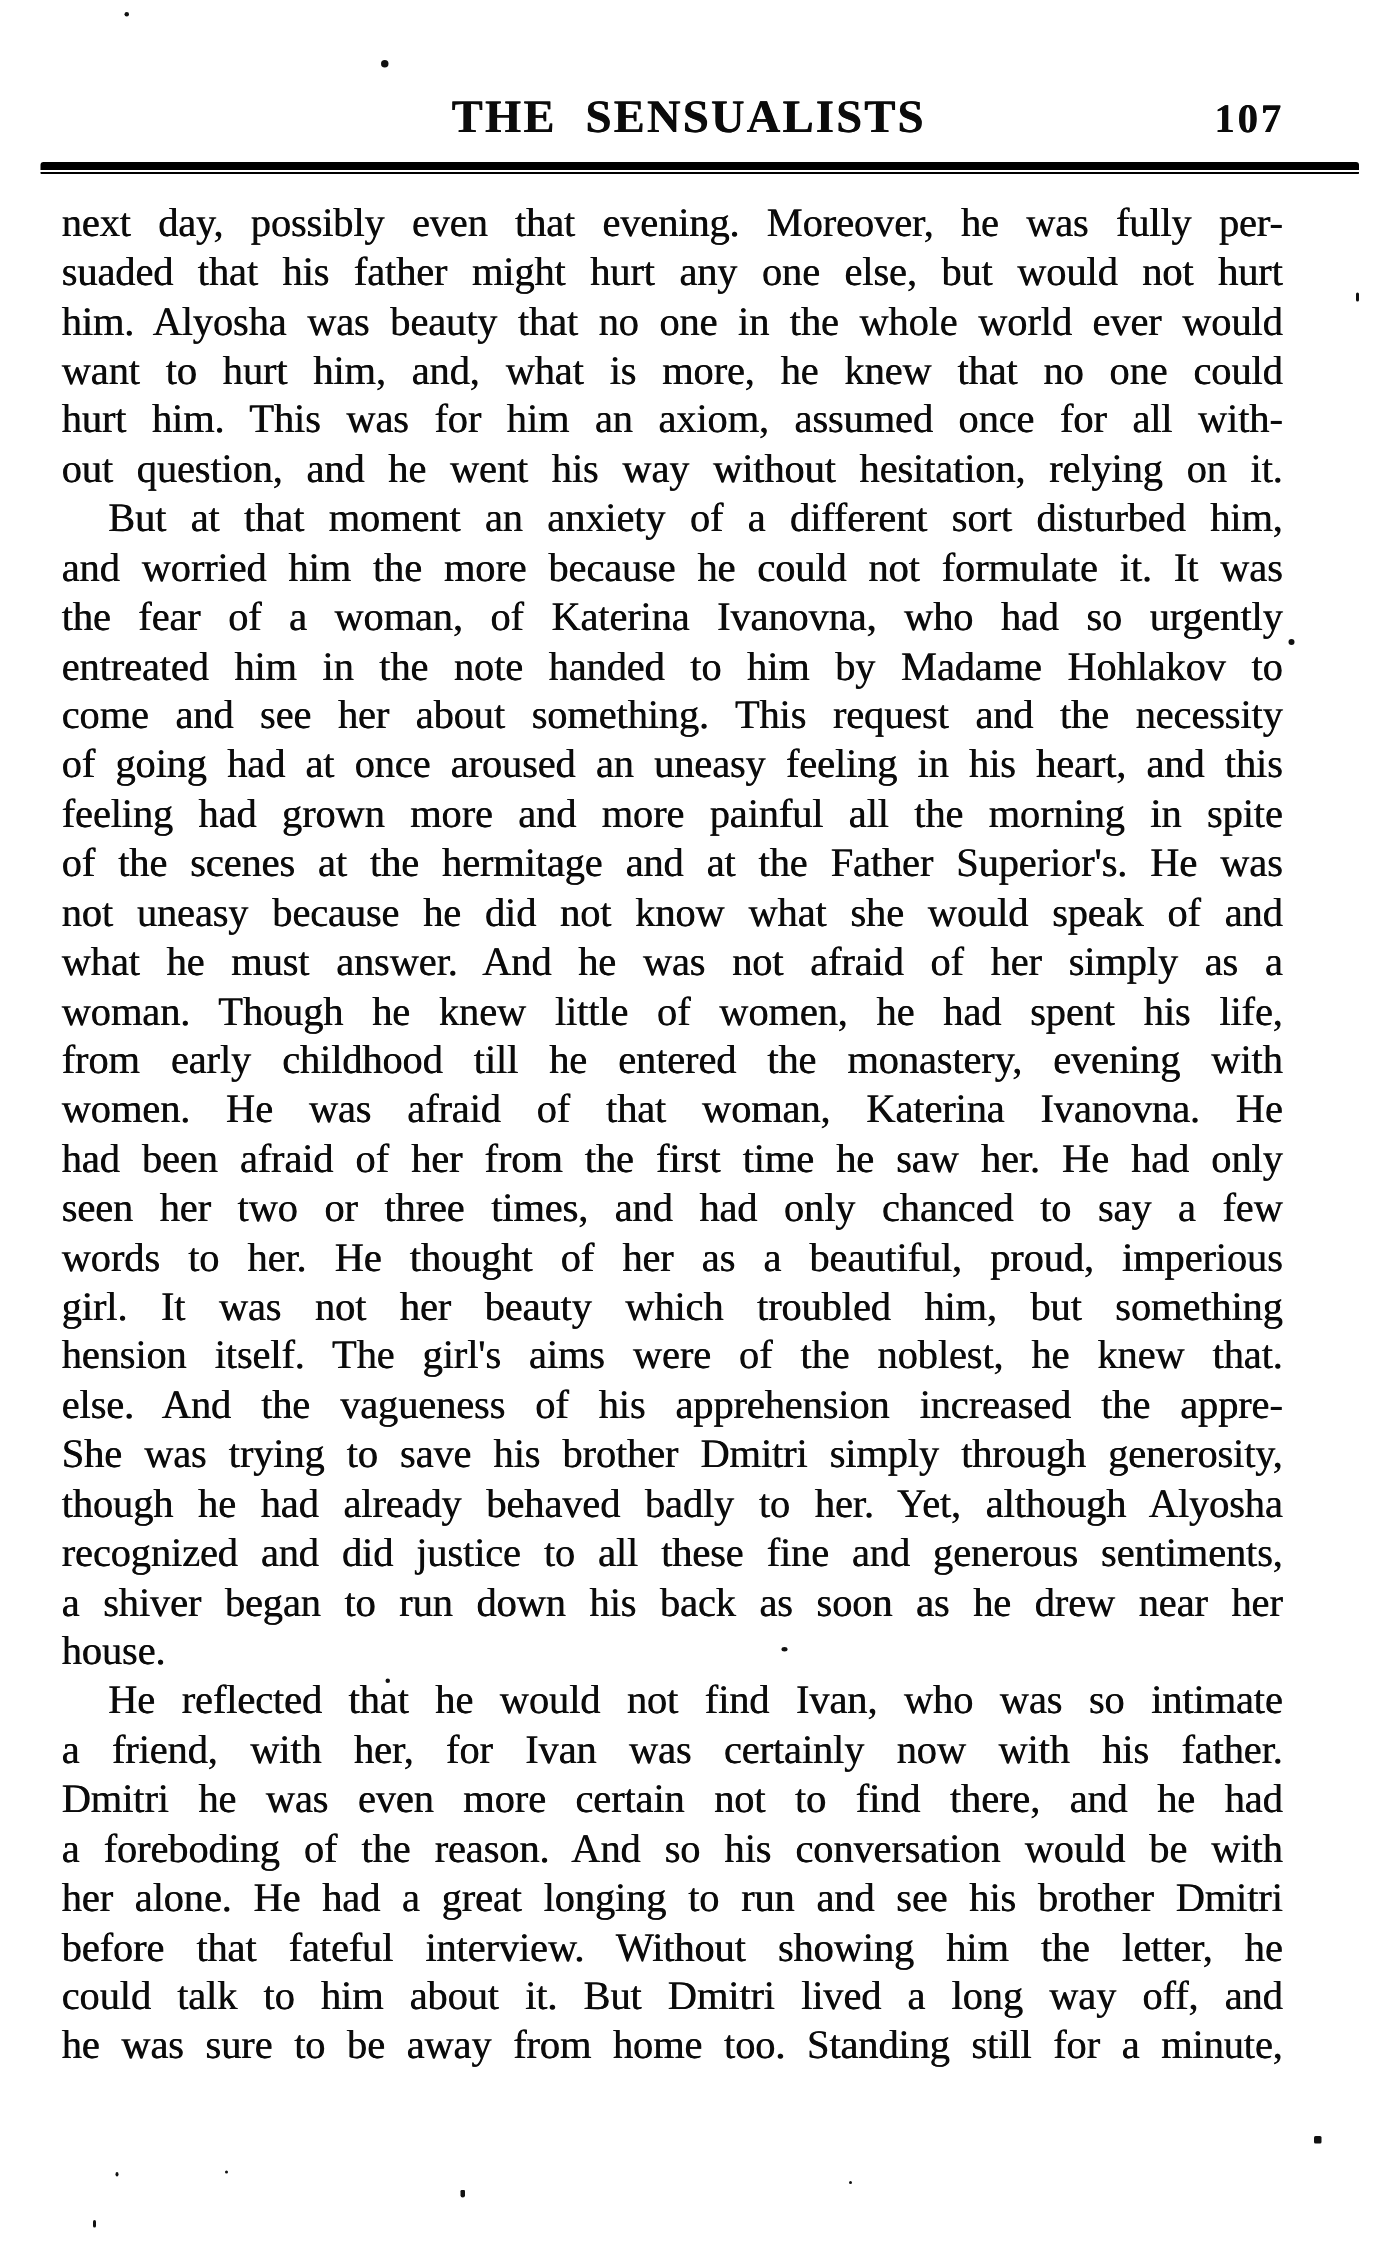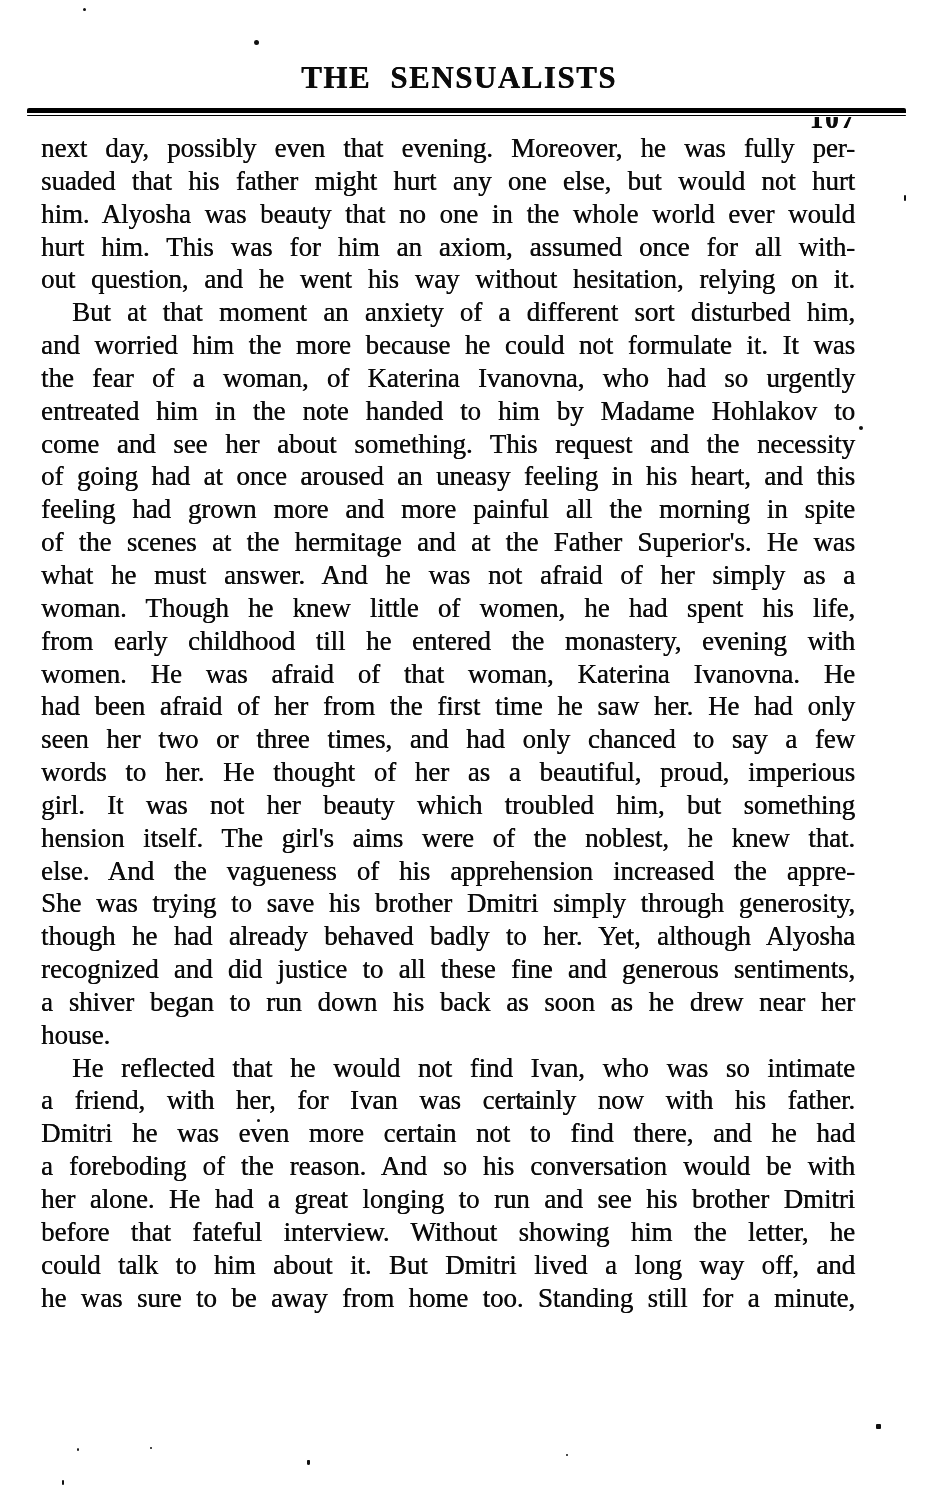--- a/index.html
+++ b/index.html
@@ -33,21 +33,20 @@
     text-shadow: 0.4px 0 0 #0b0b0b;
   }
   .head-pagenum {
     position: absolute;
     right: 74px;
     top: 4px;
     font-size: 27px;
     font-weight: bold;
     letter-spacing: 2px;
     text-shadow: 0.4px 0 0 #0b0b0b;
-    margin-top: 40px;
   }
 
   
   .head-rule {
     position: absolute;
     top: 108px;
     left: 27px;
     width: 879px;
     height: 9px;
     background: linear-gradient(#000 0 58%, #fff 58% 74%, #000 74% 88%, #fff 88% 100%);
@@ -92,30 +91,32 @@
     <span class="head-title">THE SENSUALISTS</span>
     <span class="head-pagenum">107</span>
   </div>
 
   <div class="head-rule"></div>
 
   <div class="body-text">
       <div class="line">next day, possibly even that evening. Moreover, he was fully per-</div>
       <div class="line">suaded that his father might hurt any one else, but would not hurt</div>
       <div class="line">him. Alyosha was beauty that no one in the whole world ever would</div>
+      <div class="line">want to hurt him, and, what is more, he knew that no one could</div>
       <div class="line">hurt him. This was for him an axiom, assumed once for all with-</div>
       <div class="line">out question, and he went his way without hesitation, relying on it.</div>
       <div class="line indent">But at that moment an anxiety of a different sort disturbed him,</div>
       <div class="line">and worried him the more because he could not formulate it. It was</div>
       <div class="line">the fear of a woman, of Katerina Ivanovna, who had so urgently</div>
       <div class="line">entreated him in the note handed to him by Madame Hohlakov to</div>
       <div class="line">come and see her about something. This request and the necessity</div>
       <div class="line">of going had at once aroused an uneasy feeling in his heart, and this</div>
       <div class="line">feeling had grown more and more painful all the morning in spite</div>
       <div class="line">of the scenes at the hermitage and at the Father Superior's. He was</div>
+      <div class="line">not uneasy because he did not know what she would speak of and</div>
       <div class="line">what he must answer. And he was not afraid of her simply as a</div>
       <div class="line">woman. Though he knew little of women, he had spent his life,</div>
       <div class="line">from early childhood till he entered the monastery, evening with</div>
       <div class="line">women. He was afraid of that woman, Katerina Ivanovna. He</div>
       <div class="line">had been afraid of her from the first time he saw her. He had only</div>
       <div class="line">seen her two or three times, and had only chanced to say a few</div>
       <div class="line">words to her. He thought of her as a beautiful, proud, imperious</div>
       <div class="line">girl. It was not her beauty which troubled him, but something</div>
       <div class="line">hension itself. The girl's aims were of the noblest, he knew that.</div>
       <div class="line">else. And the vagueness of his apprehension increased the appre-</div>

